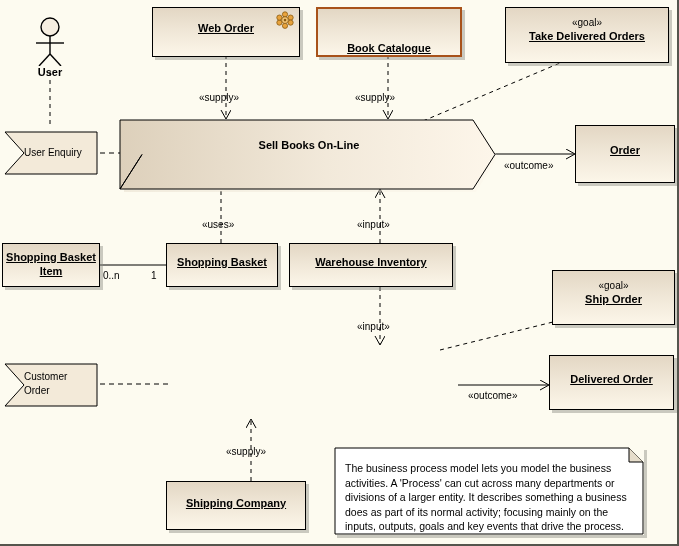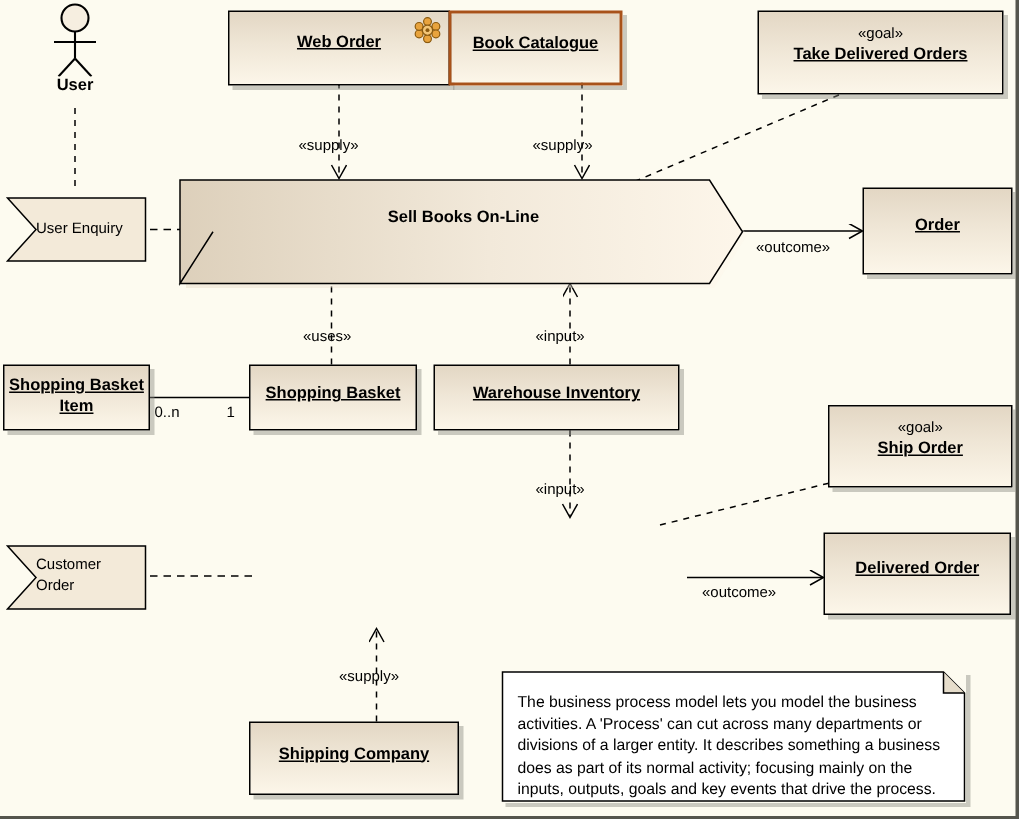--- a/index.html
+++ b/index.html
@@ -157,21 +157,21 @@
 
     <line x1="100" y1="384" x2="172" y2="384" stroke="#000" stroke-width="1" stroke-dasharray="5,4"></line>
 
     <line x1="440" y1="350" x2="553" y2="322" stroke="#000" stroke-width="1" stroke-dasharray="4,4"></line>
 
     <line x1="458" y1="385" x2="548" y2="385" stroke="#000" stroke-width="1" marker-end="url(#openarrow)"></line>
 
     <line x1="251" y1="481" x2="251" y2="420" stroke="#000" stroke-width="1" stroke-dasharray="4,4" marker-end="url(#openarrow)"></line>
   </svg>
 
-  <div class="node" style="left:26px; top:1px; width:48px; height:62px;">
+  <div class="node" style="left:26px; top:16px; width:48px; height:62px;">
     <svg width="48" height="50" viewBox="0 0 48 50">
       <circle cx="24" cy="11" r="9" fill="#f6eee0" stroke="#000" stroke-width="1.4"></circle>
       <line x1="24" y1="20" x2="24" y2="38" stroke="#000" stroke-width="1.4"></line>
       <line x1="10" y1="27" x2="38" y2="27" stroke="#000" stroke-width="1.4"></line>
       <line x1="24" y1="38" x2="13" y2="50" stroke="#000" stroke-width="1.4"></line>
       <line x1="24" y1="38" x2="35" y2="50" stroke="#000" stroke-width="1.4"></line>
     </svg>
     <div class="actor-label" style="top:50px;">User</div>
   </div>
 
@@ -184,21 +184,21 @@
       <circle cx="14.6" cy="6.6" r="2.6"></circle>
       <circle cx="14.6" cy="11.6" r="2.6"></circle>
       <circle cx="9" cy="14.8" r="2.6"></circle>
       <circle cx="3.4" cy="11.6" r="2.6"></circle>
       <circle cx="3.4" cy="6.6" r="2.6"></circle>
       <circle cx="9" cy="9.1" r="3.4" fill="#f3c678"></circle>
     </g>
     <circle cx="9" cy="9.1" r="1.3" fill="#8a5a10"></circle>
   </svg>
 
-  <div class="node box selected" style="left:299px; top:7px; width:116px; height:50px;">
+  <div class="node box selected" style="left:316px; top:7px; width:146px; height:50px;justify-content:flex-end;">
     <div class="title" style="margin-top:-6px;">Book Catalogue</div>
   </div>
 
   <div class="node box" style="left:505px; top:7px; width:164px; height:56px;">
     <div class="stereo" style="margin-top:-12px;">«goal»</div>
     <div class="title">Take Delivered Orders</div>
   </div>
 
   <div class="node box" style="left:575px; top:125px; width:100px; height:58px;">
     <div class="title" style="margin-top:-8px;">Order</div>

